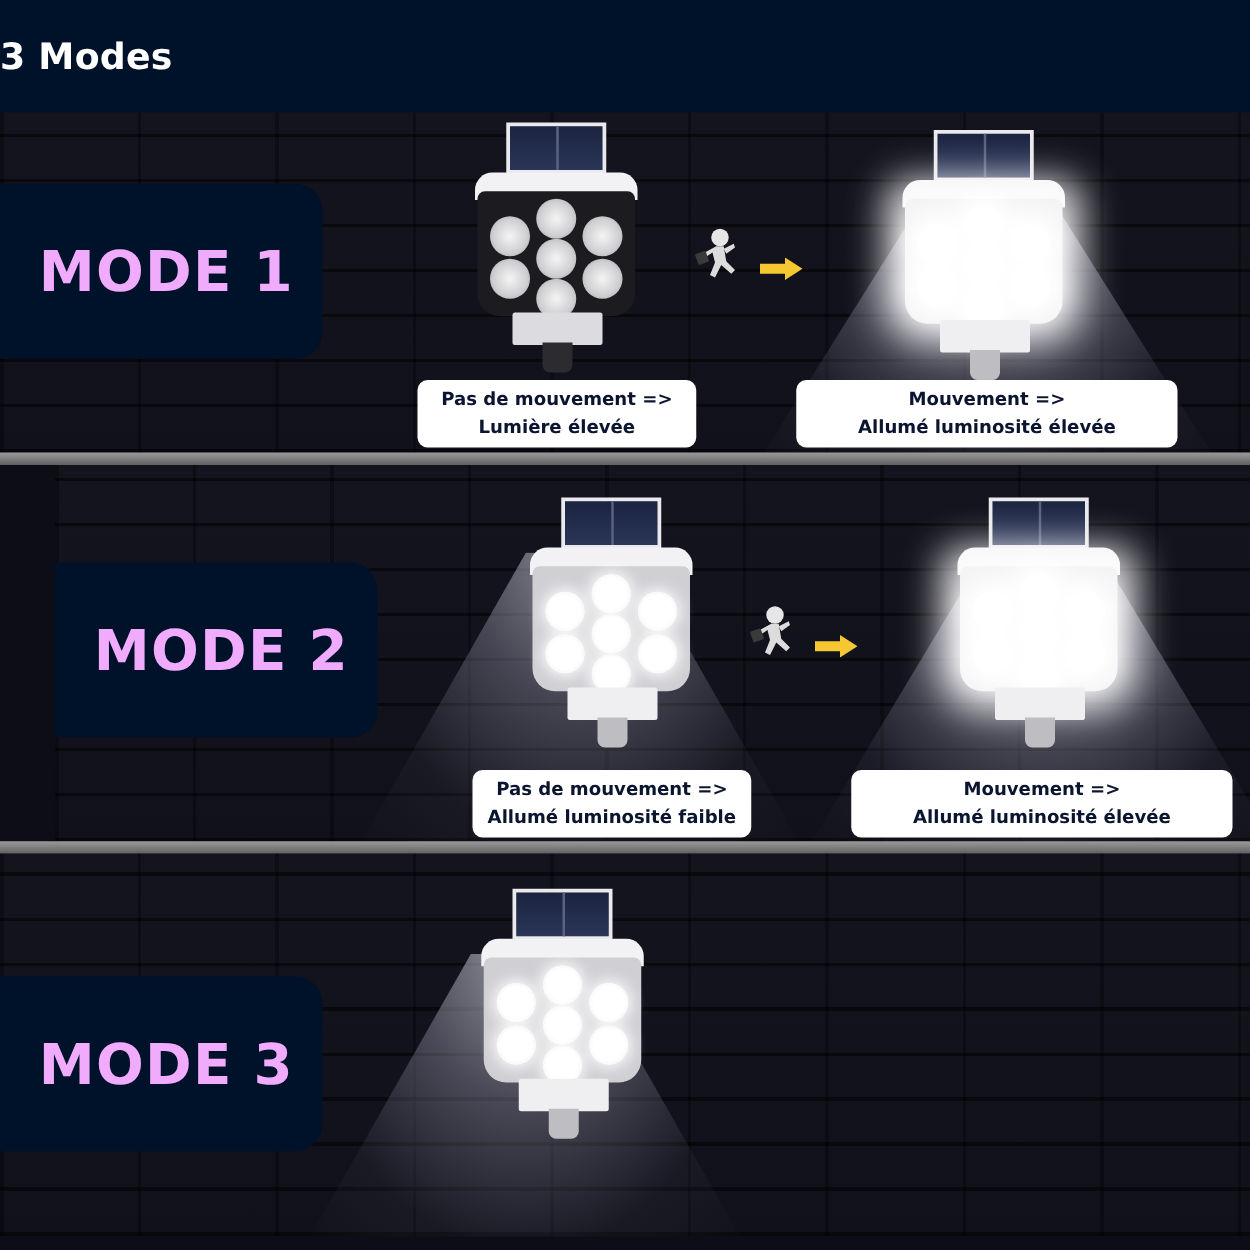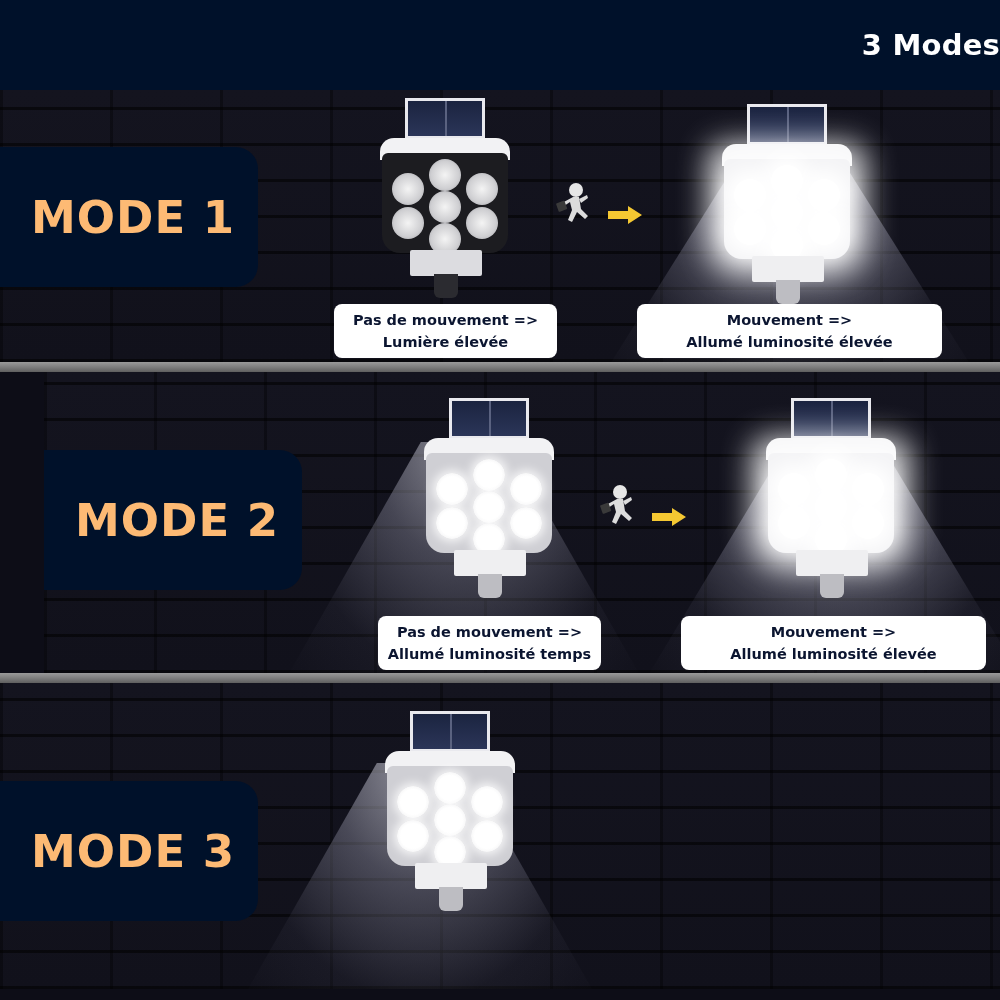--- a/index.html
+++ b/index.html
@@ -1,21 +1,21 @@
 <!DOCTYPE html>
 <html><head>
 <meta charset="utf-8">
 <style>
   * { margin:0; padding:0; box-sizing:border-box; }
   html, body { width:1000px; height:1000px; overflow:hidden; background:#0d0d17; }
   body { position:relative; font-family:"DejaVu Sans", "Liberation Sans", sans-serif; }
 
   .header {
     position:absolute; left:0; top:0; width:1000px; height:90px;
-    background:#00112a; display:flex; align-items:center; justify-content:flex-end;
+    background:#00112a; display:flex; align-items:center; justify-content:flex-start;
   }
   .header-title { color:#fff; font-weight:bold; font-size:29px; letter-spacing:0.2px; }
 
   .panel {
     position:absolute; left:0; width:1000px; overflow:hidden;
     background-color:#101019;
     background-image:
       repeating-linear-gradient(0deg, rgba(0,0,0,0.55) 0px, rgba(0,0,0,0.55) 3px, transparent 3px, transparent 36px),
       repeating-linear-gradient(90deg, rgba(0,0,0,0.35) 0px, rgba(0,0,0,0.35) 3px, transparent 3px, transparent 110px),
       linear-gradient(180deg, #14141f 0%, #11111b 100%);
@@ -29,21 +29,21 @@
     background:linear-gradient(180deg, #9a9a9a 0%, #7e7e7e 50%, #5f5f5f 100%);
   }
   .d1 { top:362px; }
   .d2 { top:673px; }
 
   .mode-card {
     position:absolute; left:0; width:258px; height:140px;
     background:#00112a; border-radius:0 22px 22px 0;
     display:flex; align-items:center; padding-left:31px;
   }
-  .mode-label { color:#fdba74; font-weight:bold; font-size:45px; letter-spacing:1px; }
+  .mode-label { color:#f0abfc; font-weight:bold; font-size:45px; letter-spacing:1px; }
 
   .beam {
     position:absolute; pointer-events:none;
     background:radial-gradient(ellipse at 50% 0%, rgba(235,235,245,0.75) 0%, rgba(170,170,190,0.45) 35%, rgba(90,90,110,0.15) 70%, rgba(0,0,0,0) 100%);
     clip-path:polygon(38% 0%, 62% 0%, 100% 100%, 0% 100%);
   }
 
   .lamp { position:absolute; width:150px; height:200px; }
   .lamp .solar {
     position:absolute; left:35px; top:0; width:80px; height:44px;
@@ -198,21 +198,21 @@
       <div class="led" style="left:10px;top:54px;"></div>
       <div class="led" style="left:84px;top:54px;"></div>
       <div class="led" style="left:47px;top:70px;"></div>
     </div>
     <div class="base"></div>
       <div class="arm"></div>
   </div>
 
   <div class="caption" style="left:334px;top:244px;width:223px;height:54px;">
     <span>Pas de mouvement =&gt;</span>
-    <span>Allumé luminosité temps</span>
+    <span>Allumé luminosité faible</span>
   </div>
   <div class="caption" style="left:637px;top:244px;width:305px;height:54px;">
     <span>Mouvement =&gt;</span>
     <span>Allumé luminosité élevée</span>
   </div>
 </div>
 
 <div class="divider d2"></div>
 
 <div class="panel p3">

